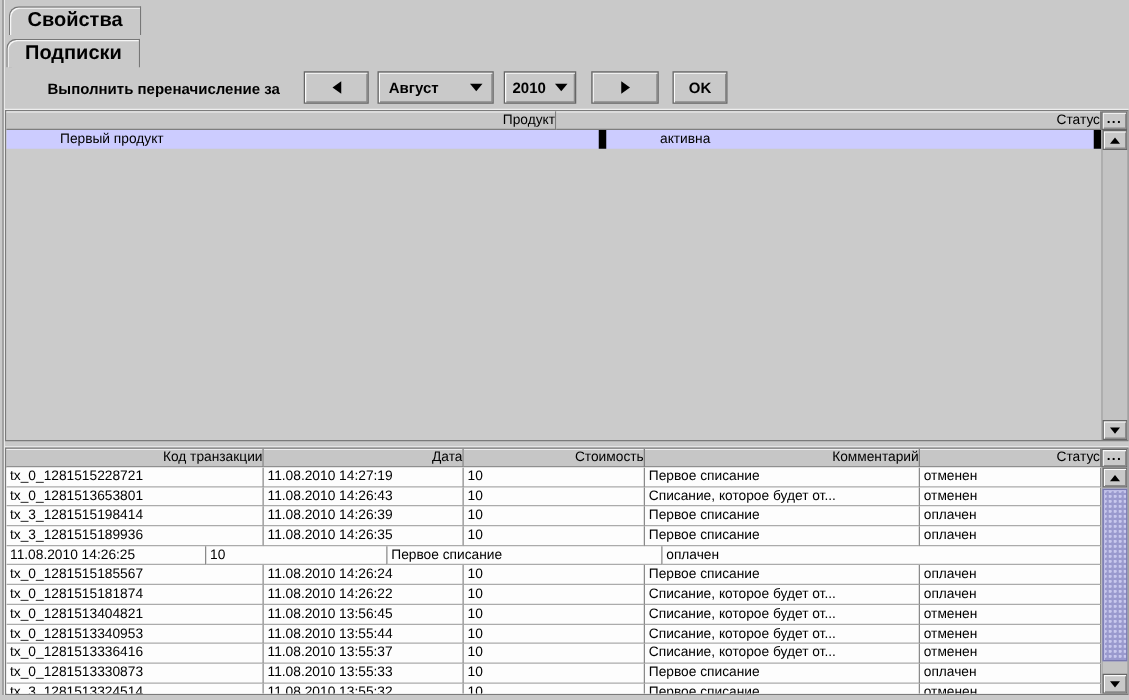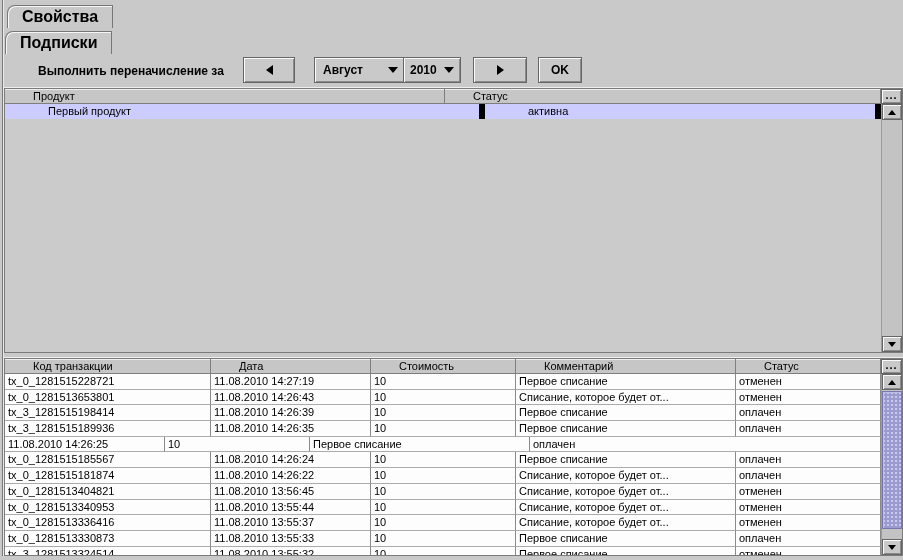--- a/index.html
+++ b/index.html
@@ -32,21 +32,21 @@
     border:1px solid #666;
     box-shadow: inset 1px 1px 0 #fbfbfb, inset -1px -1px 0 #8b8b8b;
     display:flex; align-items:center; justify-content:center;
     font-size:12px; font-weight:bold; cursor:default;
   }
   .btn { position:absolute;justify-content:center; }
   .btn-prev { left:243px; top:57px; width:52px; height:26px; }
   .btn-next { left:473px; top:57px; width:54px; height:26px; }
   .btn-ok   { left:538px; top:57px; width:44px; height:26px; }
   .combo { position:absolute; justify-content:space-between; padding:0 8px; }
-  .combo-month { left:302px; top:57px; width:93px; height:26px;margin-left:12px; }
+  .combo-month { left:302px; top:57px; width:93px; height:26px; }
   .combo-year  { left:403px; top:57px; width:58px; height:26px; padding:0 6px; }
 
   .tri-left  { width:0; height:0; border-top:5px solid transparent; border-bottom:5px solid transparent; border-right:7px solid #000; }
   .tri-right { width:0; height:0; border-top:5px solid transparent; border-bottom:5px solid transparent; border-left:7px solid #000; }
   .tri-down  { width:0; height:0; border-left:5px solid transparent; border-right:5px solid transparent; border-top:6px solid #000; }
   .tri-up    { width:0; height:0; border-left:4px solid transparent; border-right:4px solid transparent; border-bottom:5px solid #000; }
   .tri-down-sm{ width:0; height:0; border-left:4px solid transparent; border-right:4px solid transparent; border-top:5px solid #000; }
 
   
   .table {
@@ -54,21 +54,21 @@
     border:1px solid #7b7b7b;
     box-shadow: 0 -1px 0 #eee;
     display:grid; grid-template-columns:1fr 21px; grid-template-rows:15px 1fr;
     background:#cbcbcb; overflow:hidden;
   }
   .table-subscriptions { top:88px;  height:265px; }
   .table-transactions  { top:358px; height:198px; }
 
   .thead { display:flex; overflow:hidden; }
   .th {
-    background:#c6c6c6; font-size:11px; text-align:left;
+    background:#c6c6c6; font-size:11px; text-align:right;
     line-height:14px; height:15px;
     border-right:1px solid #7e7e7e; border-bottom:1px solid #7e7e7e;
     box-shadow: inset 0 1px 0 #efeff0;
     white-space:nowrap; overflow:hidden;padding-left:28px;
   }
   .corner-btn { height:15px; font-size:11px; line-height:8px; letter-spacing:1px; font-weight:bold; padding-bottom:4px; }
 
   .tbody { position:relative; overflow:hidden; background:#cbcbcb; }
   .tbody-white { background:#fdfdfd; }
 

